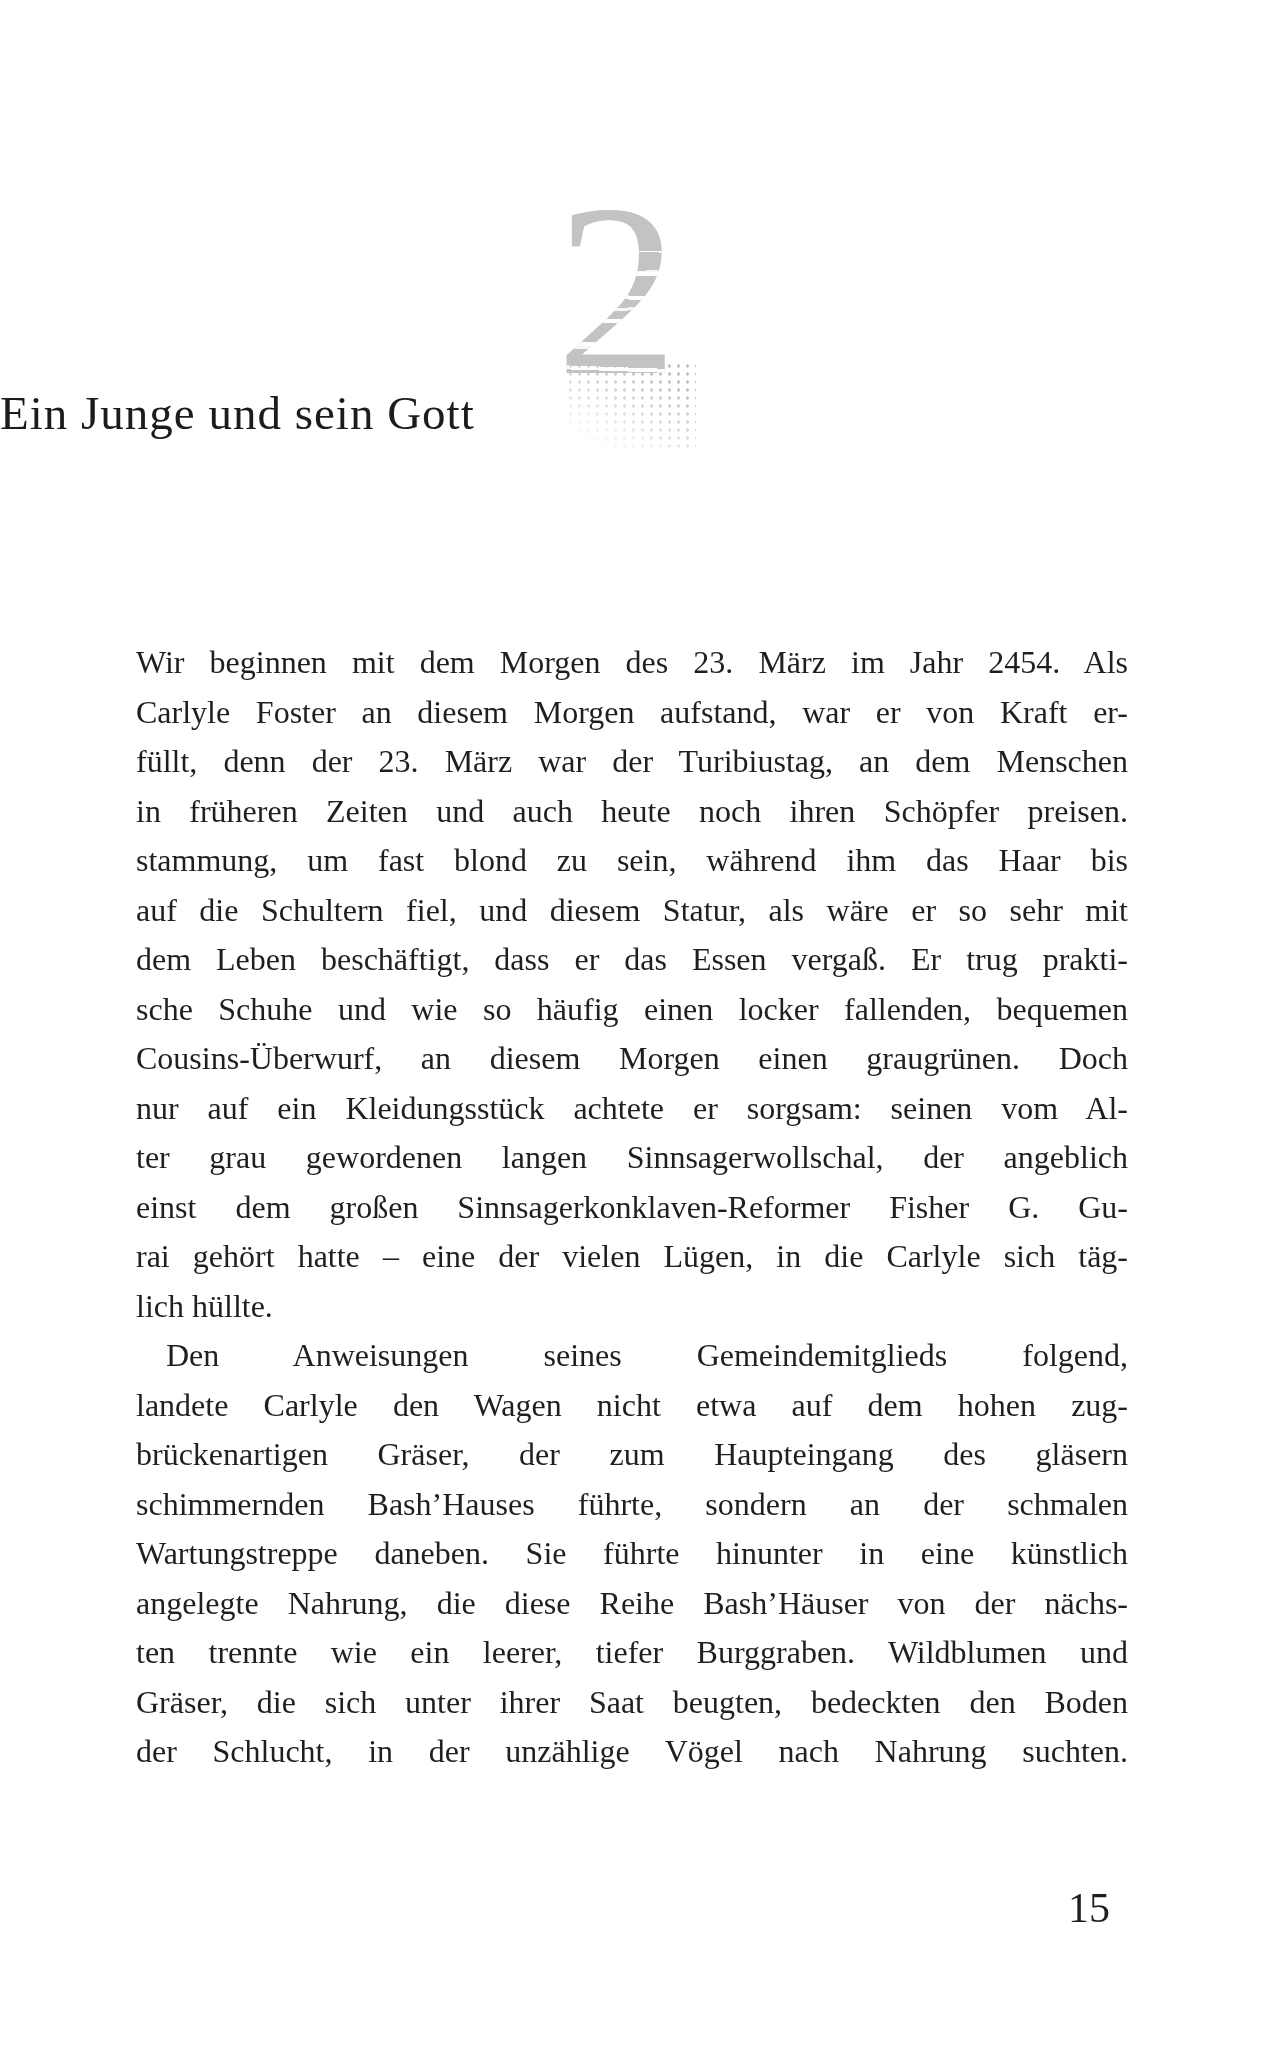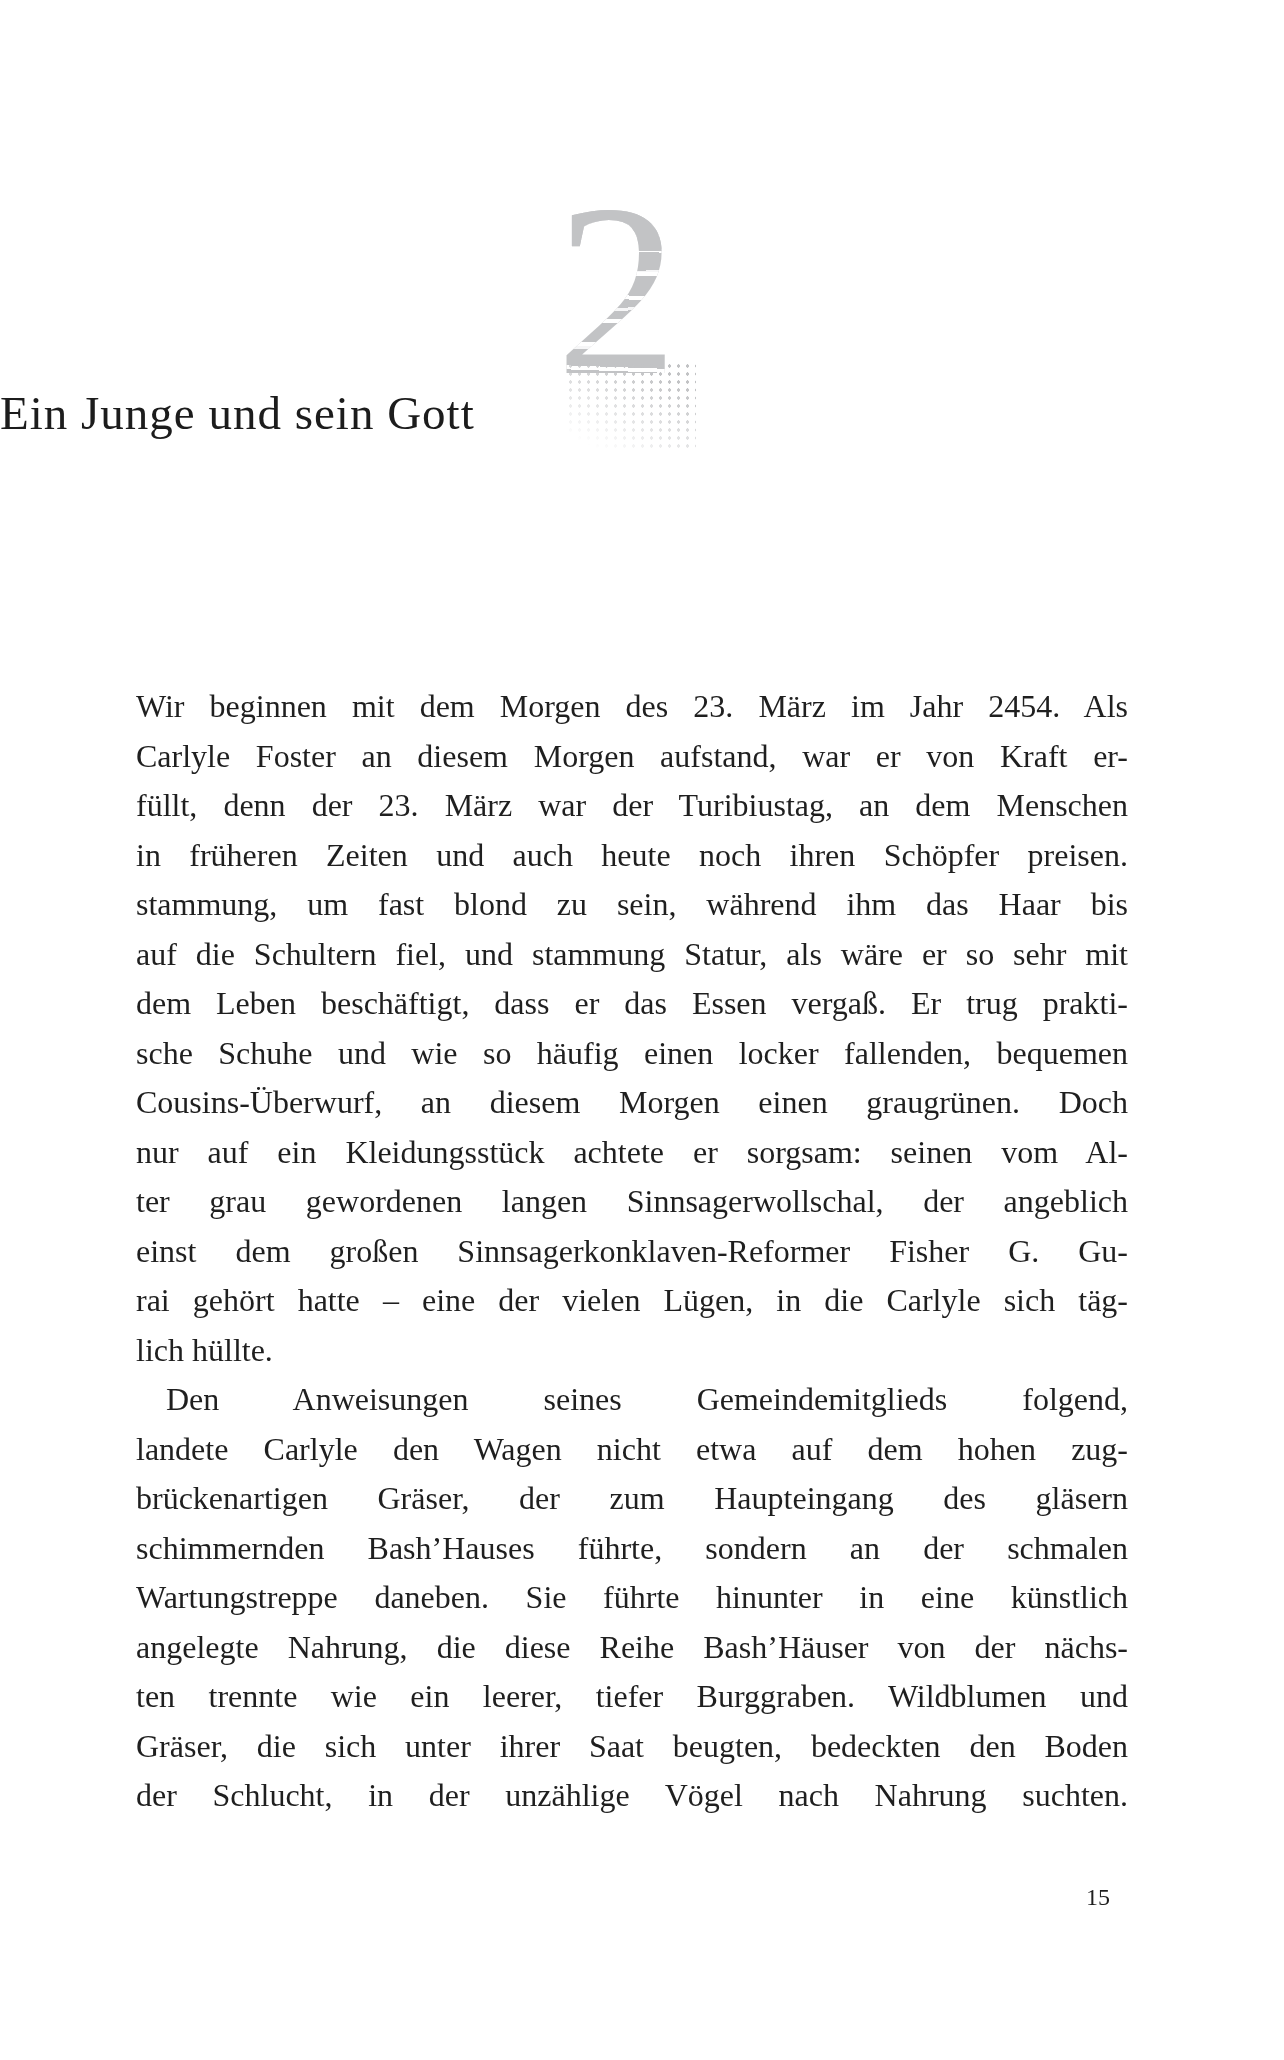--- a/index.html
+++ b/index.html
@@ -61,63 +61,62 @@
 
   
   .body-text {
     position: absolute;
     top: 638px;
     left: 136px;
     width: 992px;
     font-size: 32px;
     line-height: 49.5px;
     color: #1f1f1f;
-    margin-top: 44px;
   }
   .line {
     text-align: justify;
     text-align-last: justify;
     white-space: normal;
   }
   .line.rag {
     text-align-last: left;
   }
   .line.indent {
     text-indent: 30px;
   }
 
   
   .folio {
     position: absolute;
     top: 1884px;
     left: 1000px;
     width: 110px;
     text-align: right;
-    font-size: 24px;
+    font-size: 42px;
     color: #1f1f1f;
   }
 </style>
 </head>
 <body>
 
 <div class="page">
 
   <div class="big-numeral">2</div>
 
   <div class="numeral-debris"></div>
 
   <h1 class="chapter-title">Ein Junge und sein Gott</h1>
 
   <div class="body-text">
       <div class="line">Wir beginnen mit dem Morgen des 23. März im Jahr 2454. Als</div>
       <div class="line">Carlyle Foster an diesem Morgen aufstand, war er von Kraft er-</div>
       <div class="line">füllt, denn der 23. März war der Turibiustag, an dem Menschen</div>
       <div class="line">in früheren Zeiten und auch heute noch ihren Schöpfer preisen.</div>
       <div class="line">stammung, um fast blond zu sein, während ihm das Haar bis</div>
-      <div class="line">auf die Schultern fiel, und stammung Statur, als wäre er so sehr mit</div>
+      <div class="line">auf die Schultern fiel, und diesem Statur, als wäre er so sehr mit</div>
       <div class="line">dem Leben beschäftigt, dass er das Essen vergaß. Er trug prakti-</div>
       <div class="line">sche Schuhe und wie so häufig einen locker fallenden, bequemen</div>
       <div class="line">Cousins-Überwurf, an diesem Morgen einen graugrünen. Doch</div>
       <div class="line">nur auf ein Kleidungsstück achtete er sorgsam: seinen vom Al-</div>
       <div class="line">ter grau gewordenen langen Sinnsagerwollschal, der angeblich</div>
       <div class="line">einst dem großen Sinnsagerkonklaven-Reformer Fisher G. Gu-</div>
       <div class="line">rai gehört hatte – eine der vielen Lügen, in die Carlyle sich täg-</div>
       <div class="line rag">lich hüllte.</div>
       <div class="line indent">Den Anweisungen seines Gemeindemitglieds folgend,</div>
       <div class="line">landete Carlyle den Wagen nicht etwa auf dem hohen zug-</div>

